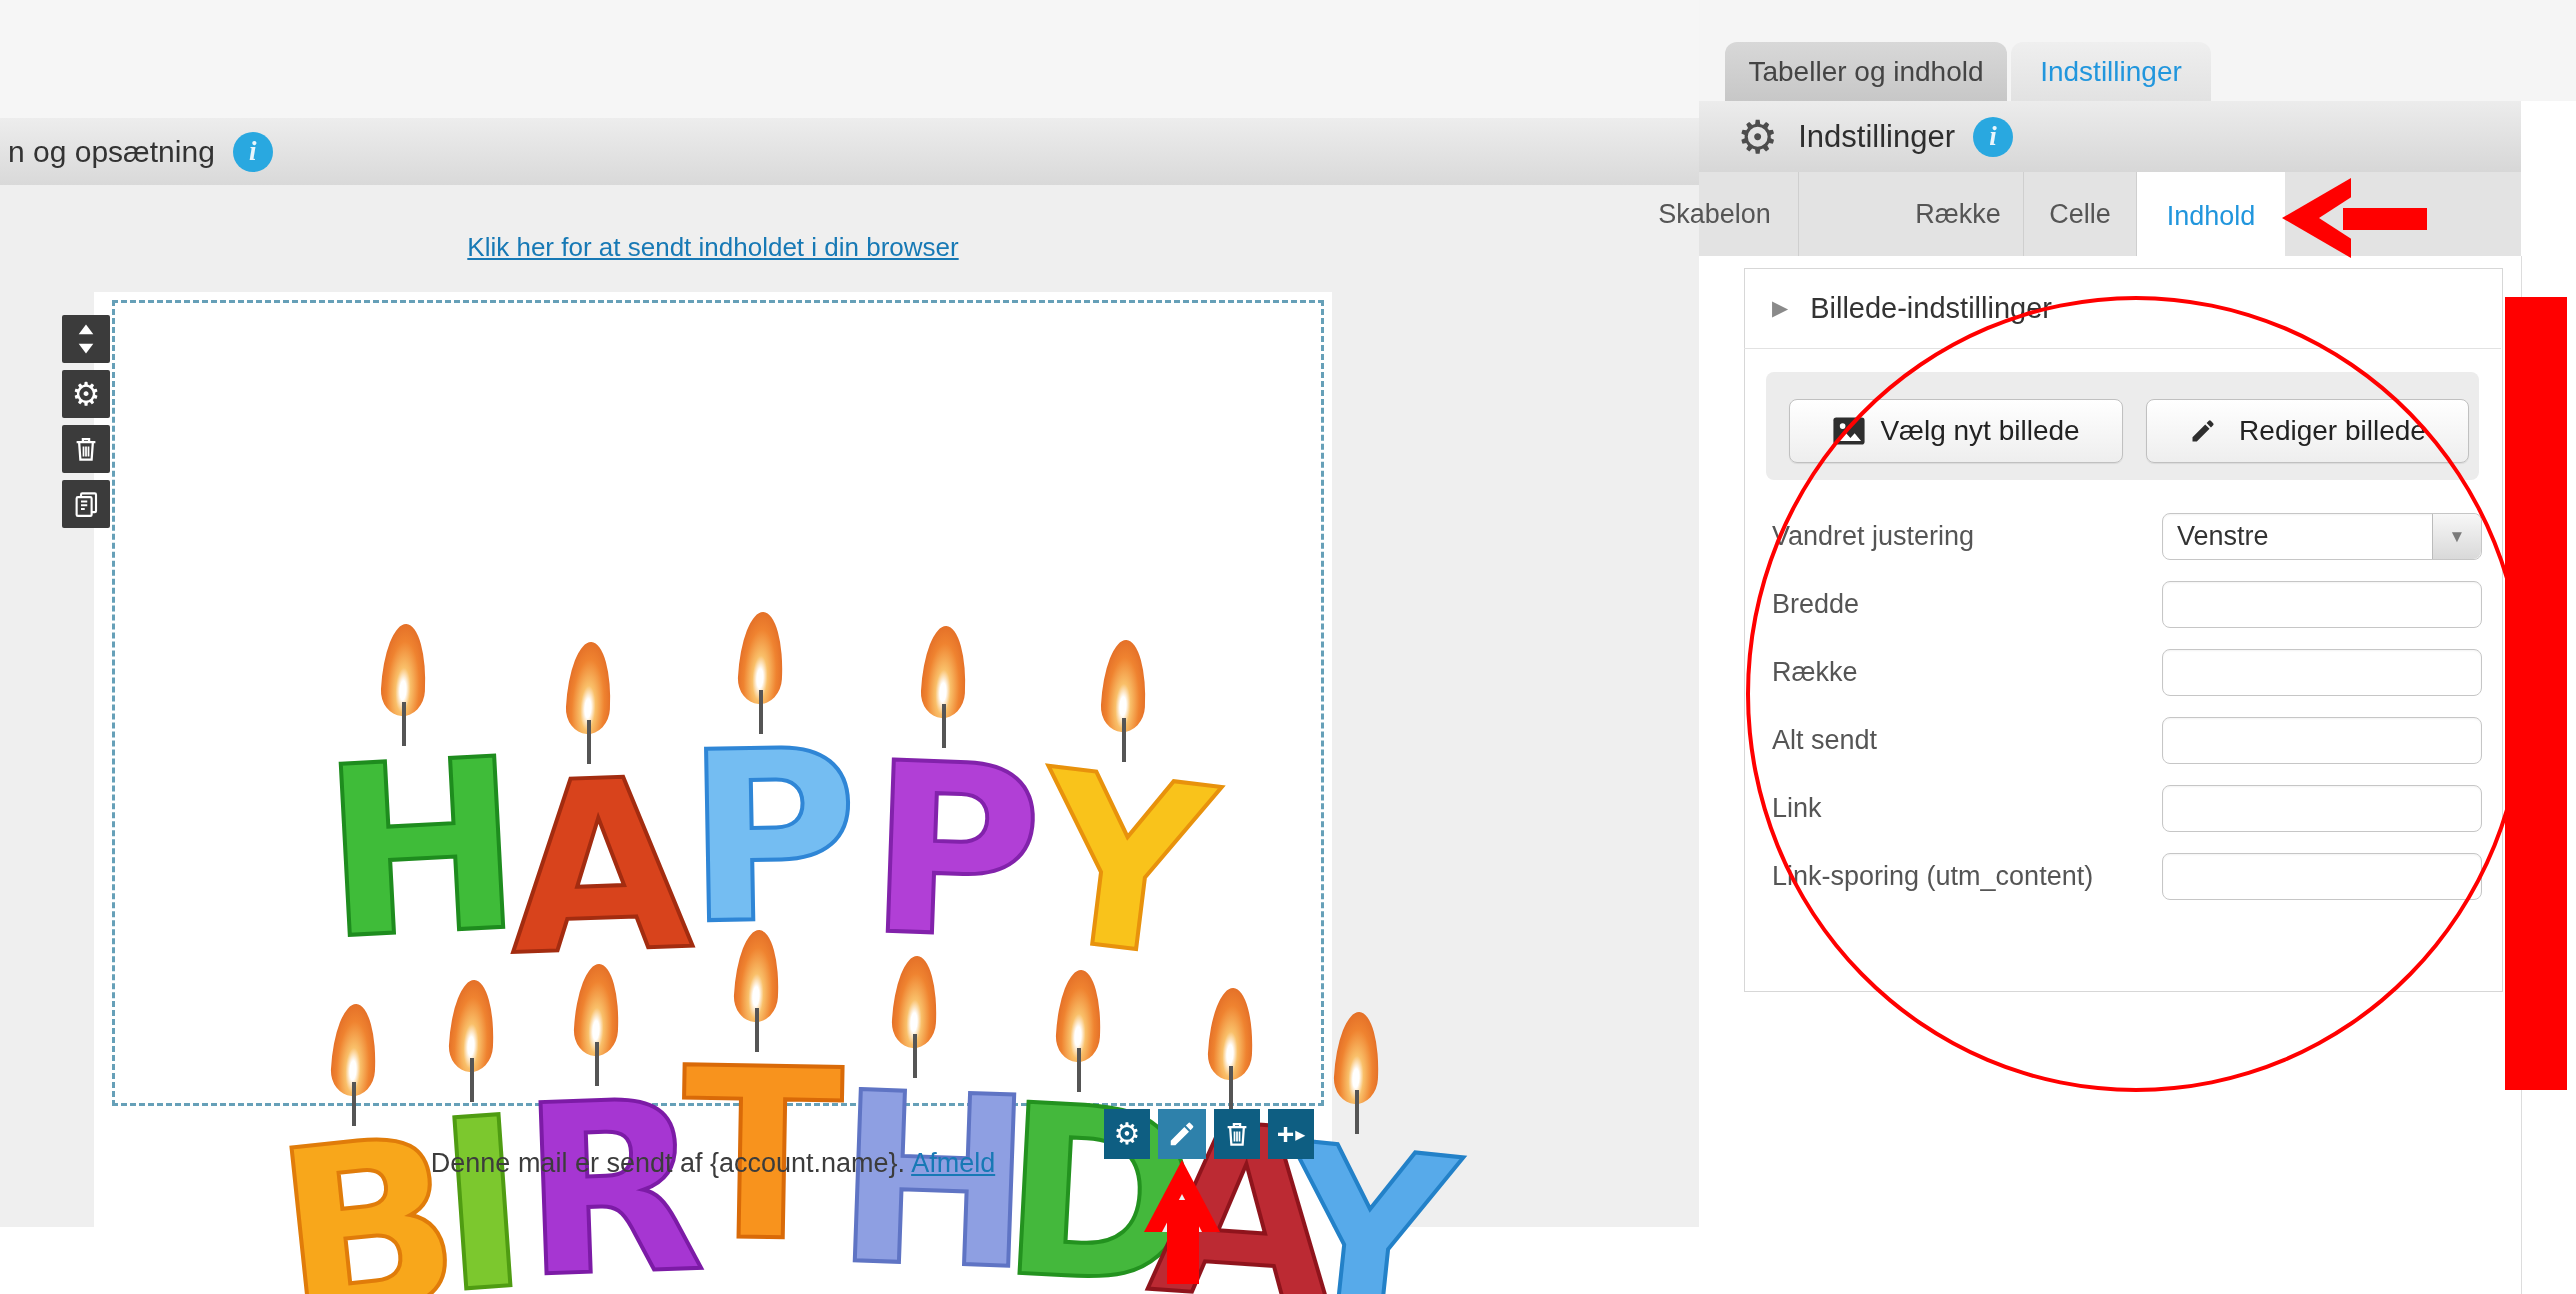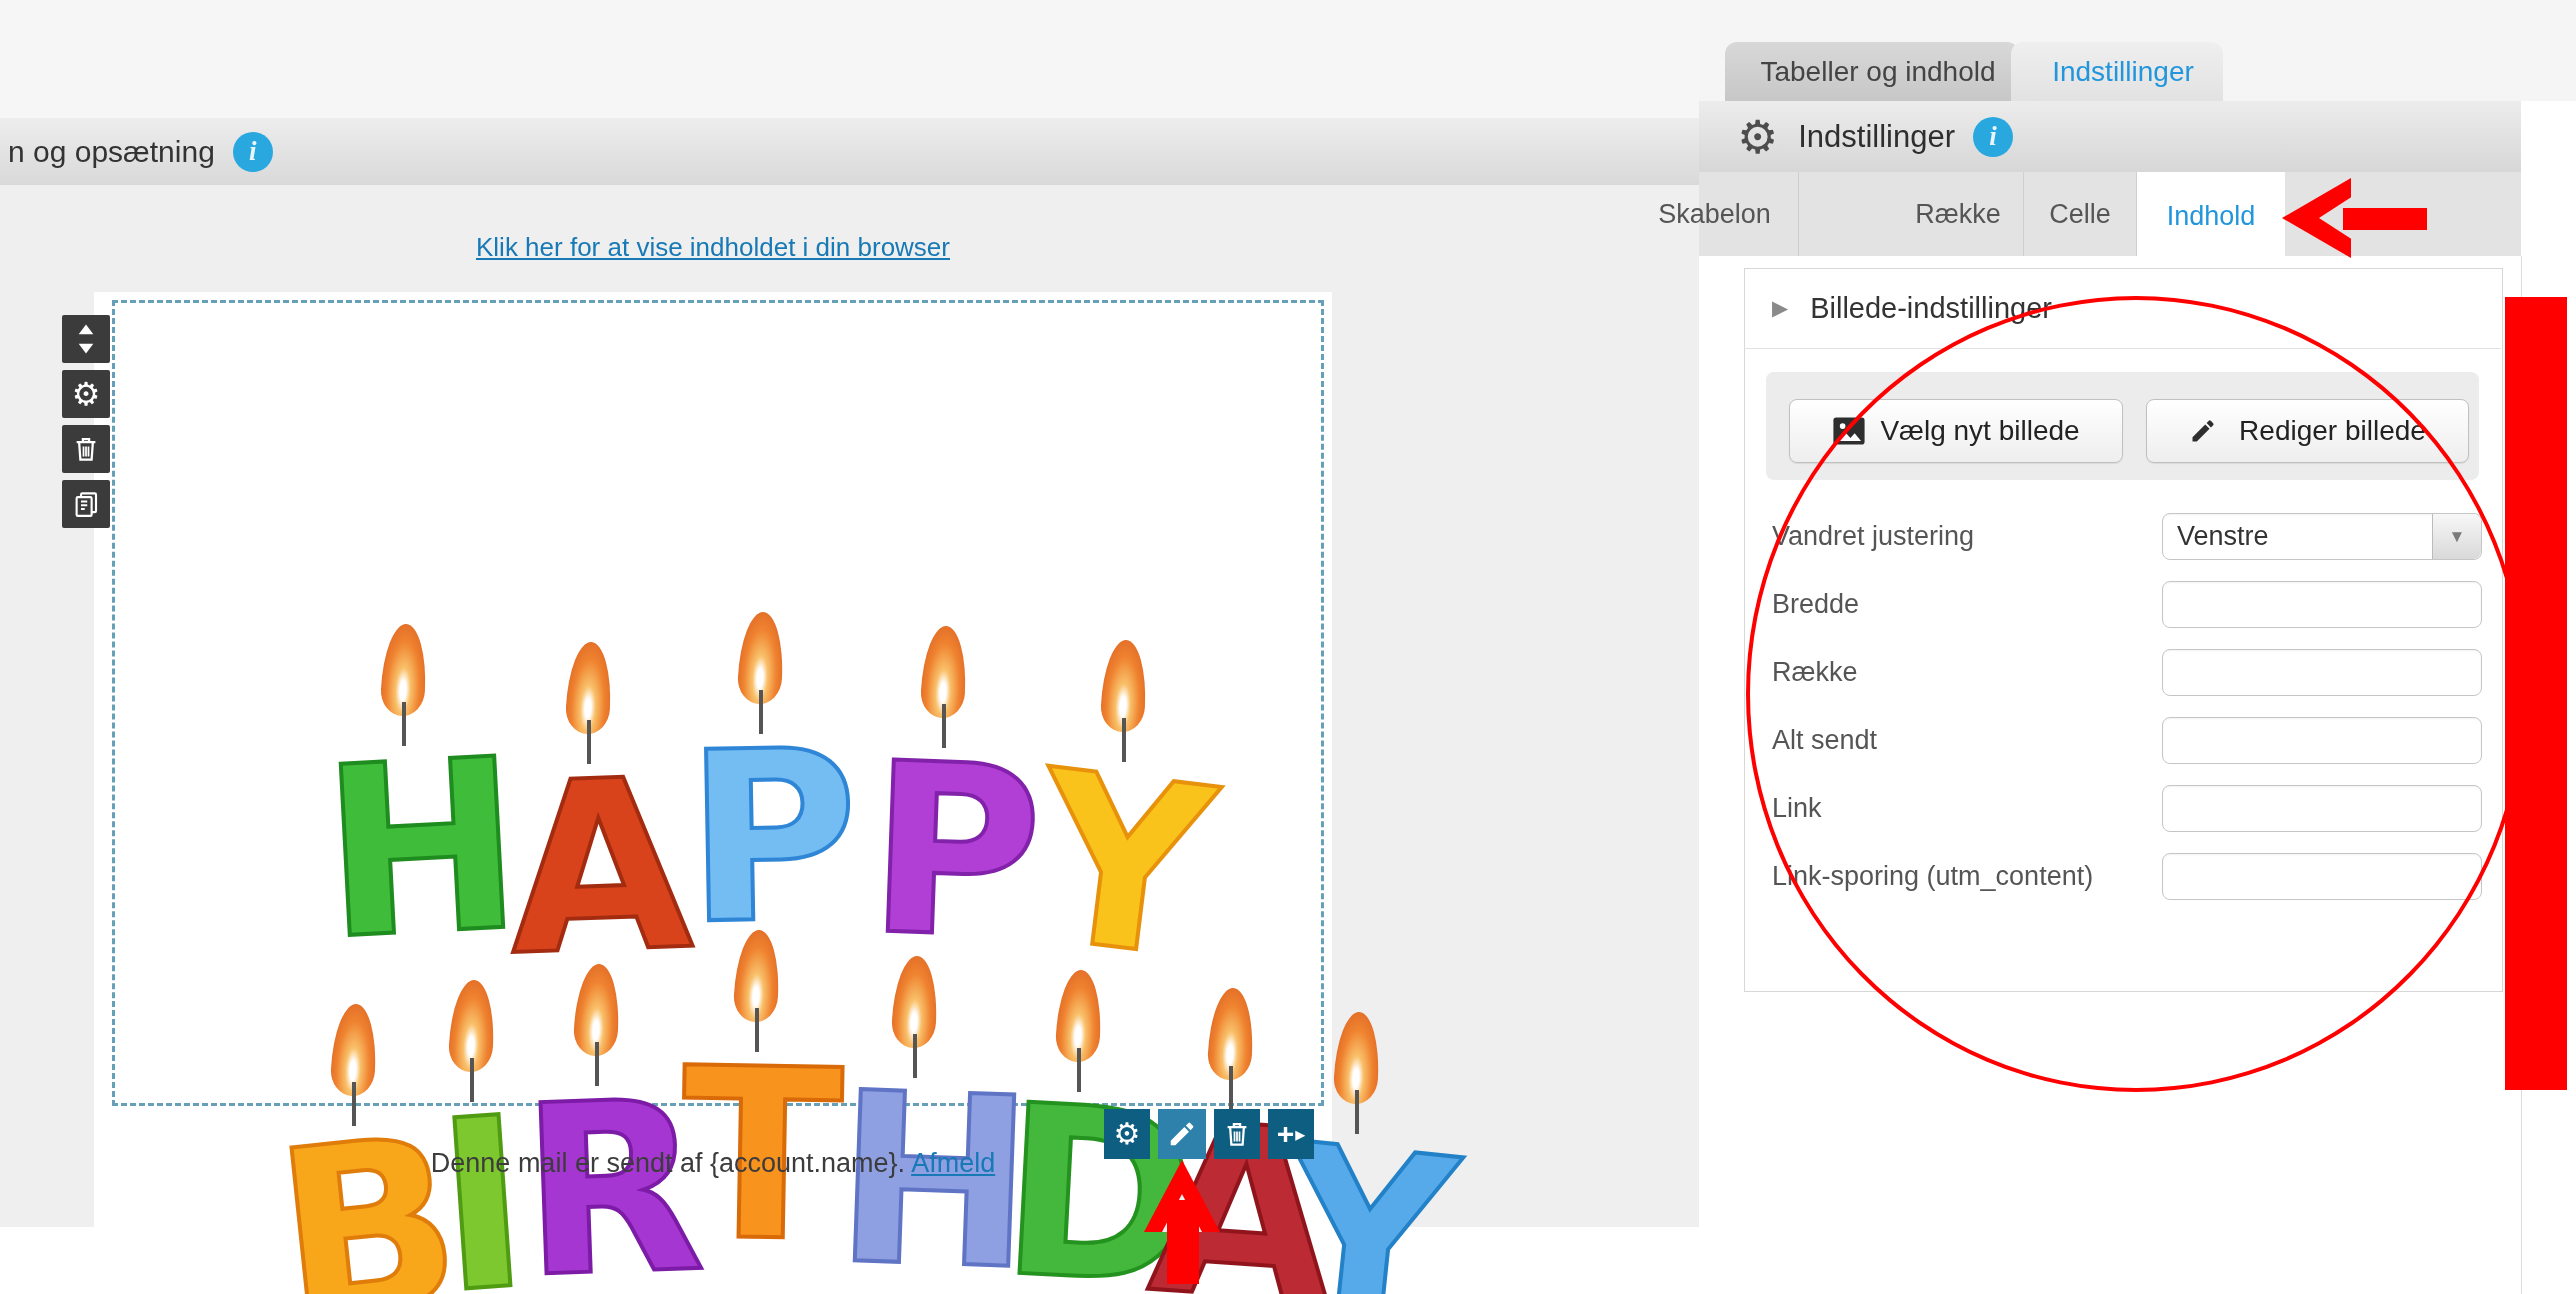--- a/index.html
+++ b/index.html
@@ -48,21 +48,21 @@
   .img-btn .glyph-gear{font-size:30px;}
   .move-glyph{color:#fff;font-size:30px;font-weight:bold;line-height:1;display:flex;align-items:center;}
   .move-glyph .tri{font-size:20px;margin-left:1px;}
 
   .footer-line{left:94px;top:1148px;width:1238px;text-align:center;font-size:27px;color:#3c3c3c;}
   .footer-line a{color:#1779b5;text-decoration:underline;}
 
   
   .right-top-strip{left:1699px;top:0;width:877px;height:101px;background:#f5f5f5;}
   .tab-top{top:42px;height:59px;border-radius:12px 12px 0 0;display:flex;align-items:center;
-    justify-content:center;font-size:28px;padding-left:12px;}
+    justify-content:center;font-size:28px;}
   .tab-tables{left:1725px;width:282px;background:linear-gradient(#d8d8d8,#c7c7c7);color:#444;}
   .tab-settings{left:2011px;width:200px;background:linear-gradient(#efefef,#e2e2e2);color:#2196dd;}
   .right-header{left:1699px;top:101px;width:822px;height:71px;
     background:linear-gradient(#ececec,#d7d7d7);border-bottom:1px solid #bcbcbc;
     display:flex;align-items:center;}
   .right-header .glyph-gear-dark{font-size:46px;color:#4d4d4d;margin-left:38px;line-height:1;}
   .right-header .title{font-size:31px;color:#2e2e2e;margin-left:20px;}
   .subtab-bar{left:1699px;top:172px;width:822px;height:84px;background:#e3e3e3;
     border-bottom:1px solid #cacaca;}
   .subtab{top:172px;height:84px;display:flex;align-items:center;justify-content:center;
@@ -121,21 +121,21 @@
   <div class="abs left-header">
     <span class="title">n og opsætning</span>
     <span class="info-badge">
         <span>i</span>
       </span>
   </div>
 
   <div class="abs canvas-region"></div>
 
   <div class="abs browser-link">
-    <a href="#">Klik her for at vise indholdet i din browser</a>
+    <a href="#">Klik her for at sendt indholdet i din browser</a>
   </div>
 
   <div class="abs email-canvas"></div>
   <div class="abs dashed-sel"></div>
 
   <div class="abs hb-image">
       <div class="candle" style="left: 230px; top: 450px;">
         <div class="flame" style="left: 58px;"></div>
         <div class="wick" style="left: 78px;"></div>
         <div class="letter" style="color: rgb(63, 188, 57); -webkit-text-stroke: 4px rgb(30, 140, 30); transform: rotate(-3deg);">H</div>

